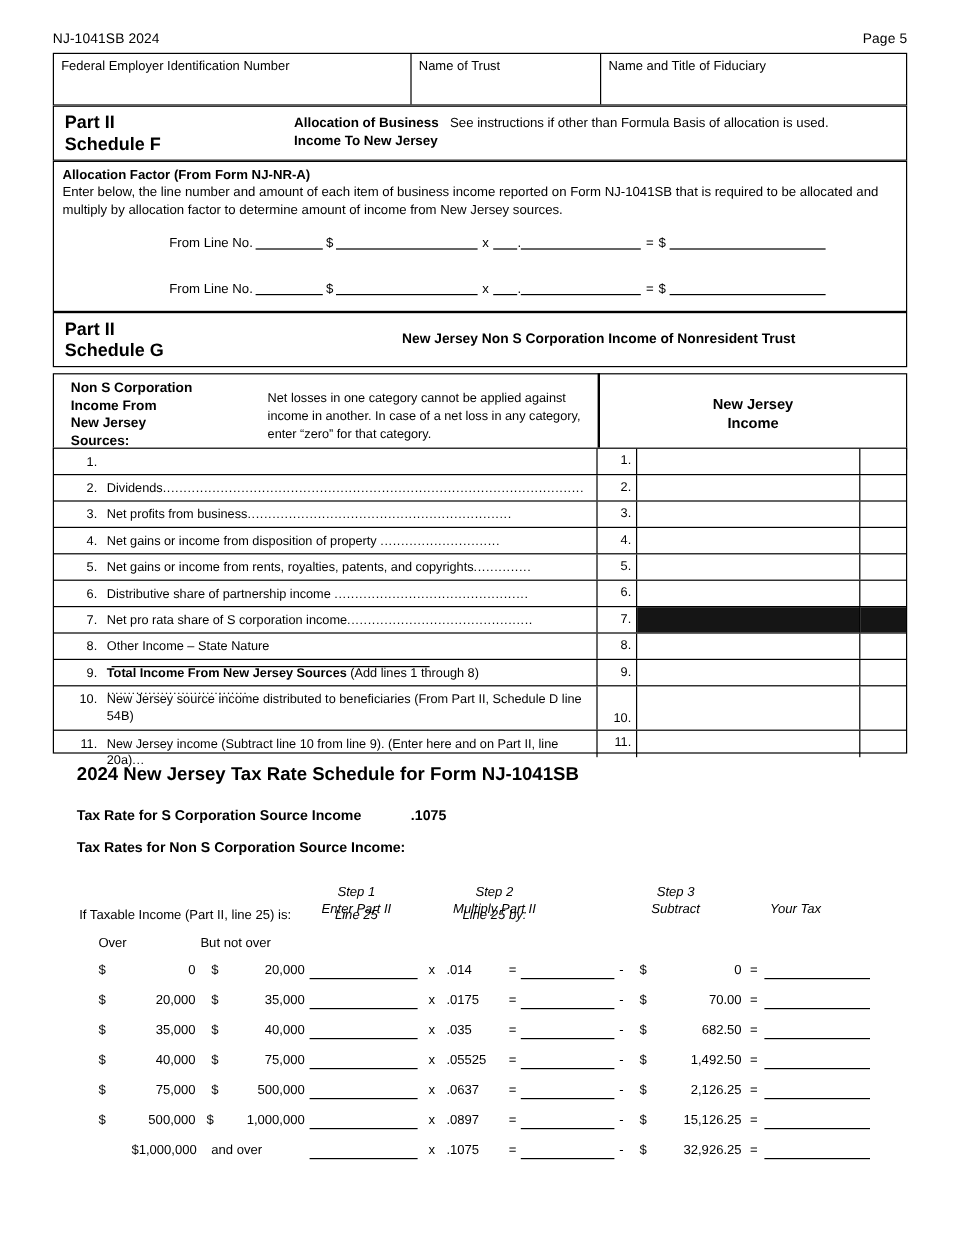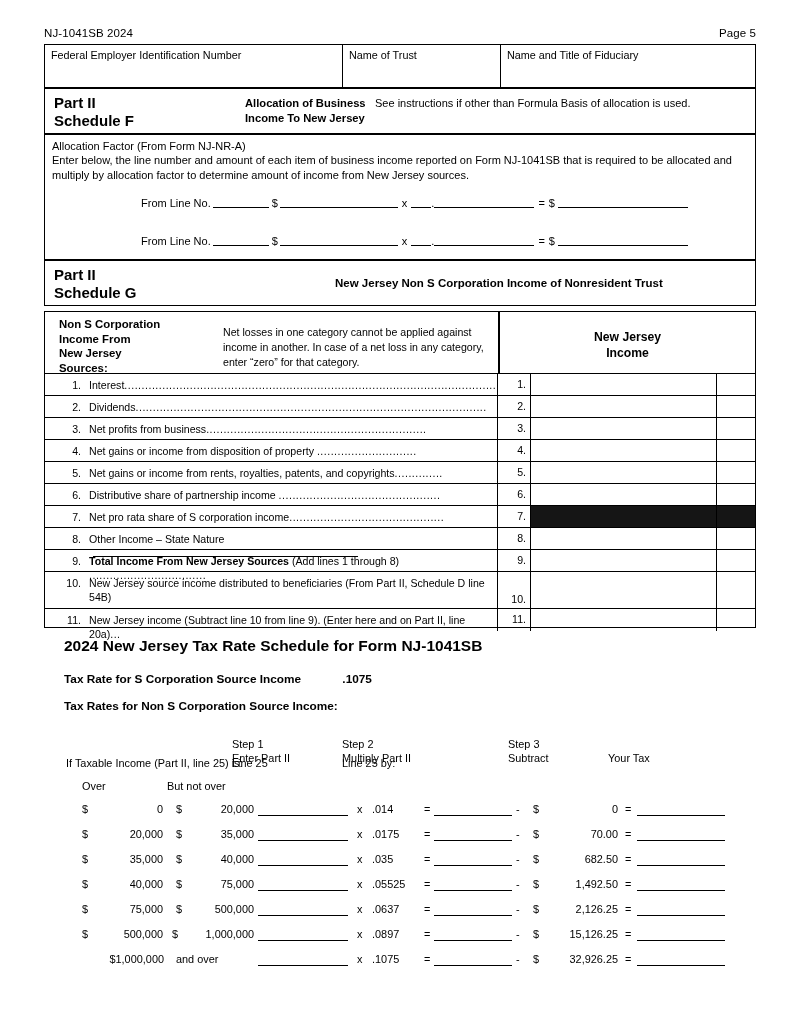--- a/index.html
+++ b/index.html
@@ -51,21 +51,21 @@
   }
   #fhead .rightnote {
     position:absolute; left:330px; top:7px;
     font-size:11px; line-height:14.5px;
   }
 
   
   #fbody { left:44px; top:134px; width:712px; height:126px; }
   #fbody .afhead {
     position:absolute; left:7px; top:4px; width:698px;
-    font-size:11px; font-weight:normal; line-height:14px;
+    font-size:11px; font-weight:bold; line-height:14px;
   }
   #fbody .afsub {
     position:absolute; left:7px; top:18px; width:700px;
     font-size:11px; line-height:14.6px;
   }
   .lineform {
     position:absolute; left:96px;
     display:flex; align-items:flex-start; font-size:11px;
     white-space:nowrap;
   }
@@ -147,21 +147,21 @@
     font-size:11.8px; font-weight:bold;
   }
   .trs-scorp .rate { margin-left:38px; }
   .trs-nonscorp {
     position:absolute; left:64px; top:699px;
     font-size:11.8px; font-weight:bold;
   }
 
   
   .steps { position:absolute; left:0; top:738px; width:800px; font-size:10.9px; }
-  .steps .sh { position:absolute; text-align:left; line-height:13.5px; }
+  .steps .sh { position:absolute; text-align:center; line-height:13.5px;font-style:italic; }
   #stp1 { left:232px; width:130px; }
   #stp2 { left:342px; width:140px; }
   #stp3 { left:508px; width:110px; }
   #stp4 { left:608px; width:110px; }
   .iftaxable { position:absolute; left:66px; top:757px; font-size:10.9px; }
 
   .overhdr  { position:absolute; left:82px;  top:780px; font-size:10.9px; }
   .butnohdr { position:absolute; left:167px; top:780px; font-size:10.9px; }
 
   
@@ -274,21 +274,20 @@
       <div>New Jersey</div>
       <div>Income</div>
     </div>
   </div>
 
   <div class="box" id="gtable" style="border-top:1.6px solid #000;">
 
     <div class="grow row-h1">
       <div class="gdesc">
         <span class="num">1.</span>
-        <span class="txt"><span>Interest</span><span class="leader">............................................................................................................</span></span>
       </div>
       <div class="gnum">
           <span>1.</span>
         </div>
       <div class="gamt"></div>
       <div class="gcents"></div>
     </div>
 
     <div class="grow row-h1">
       <div class="gdesc">

